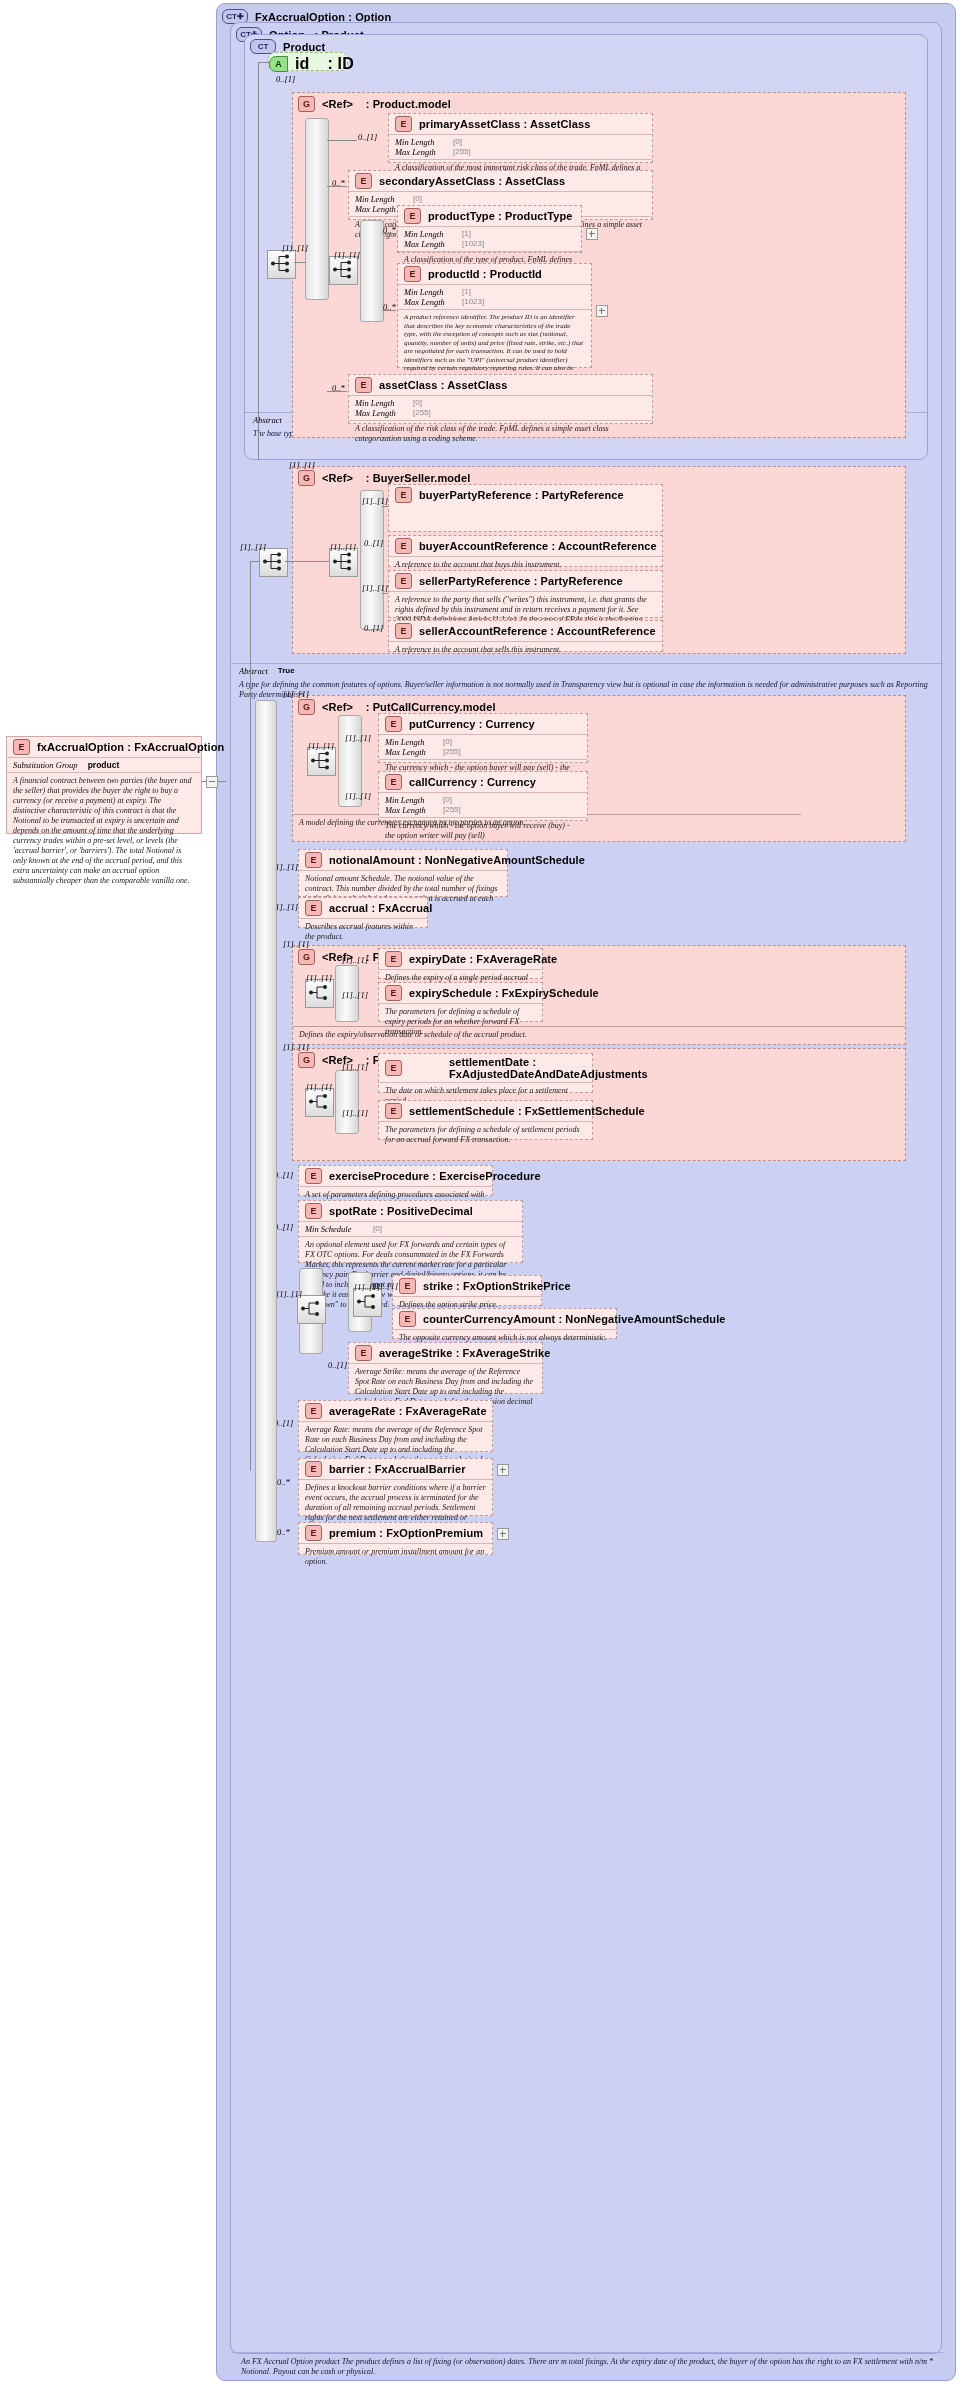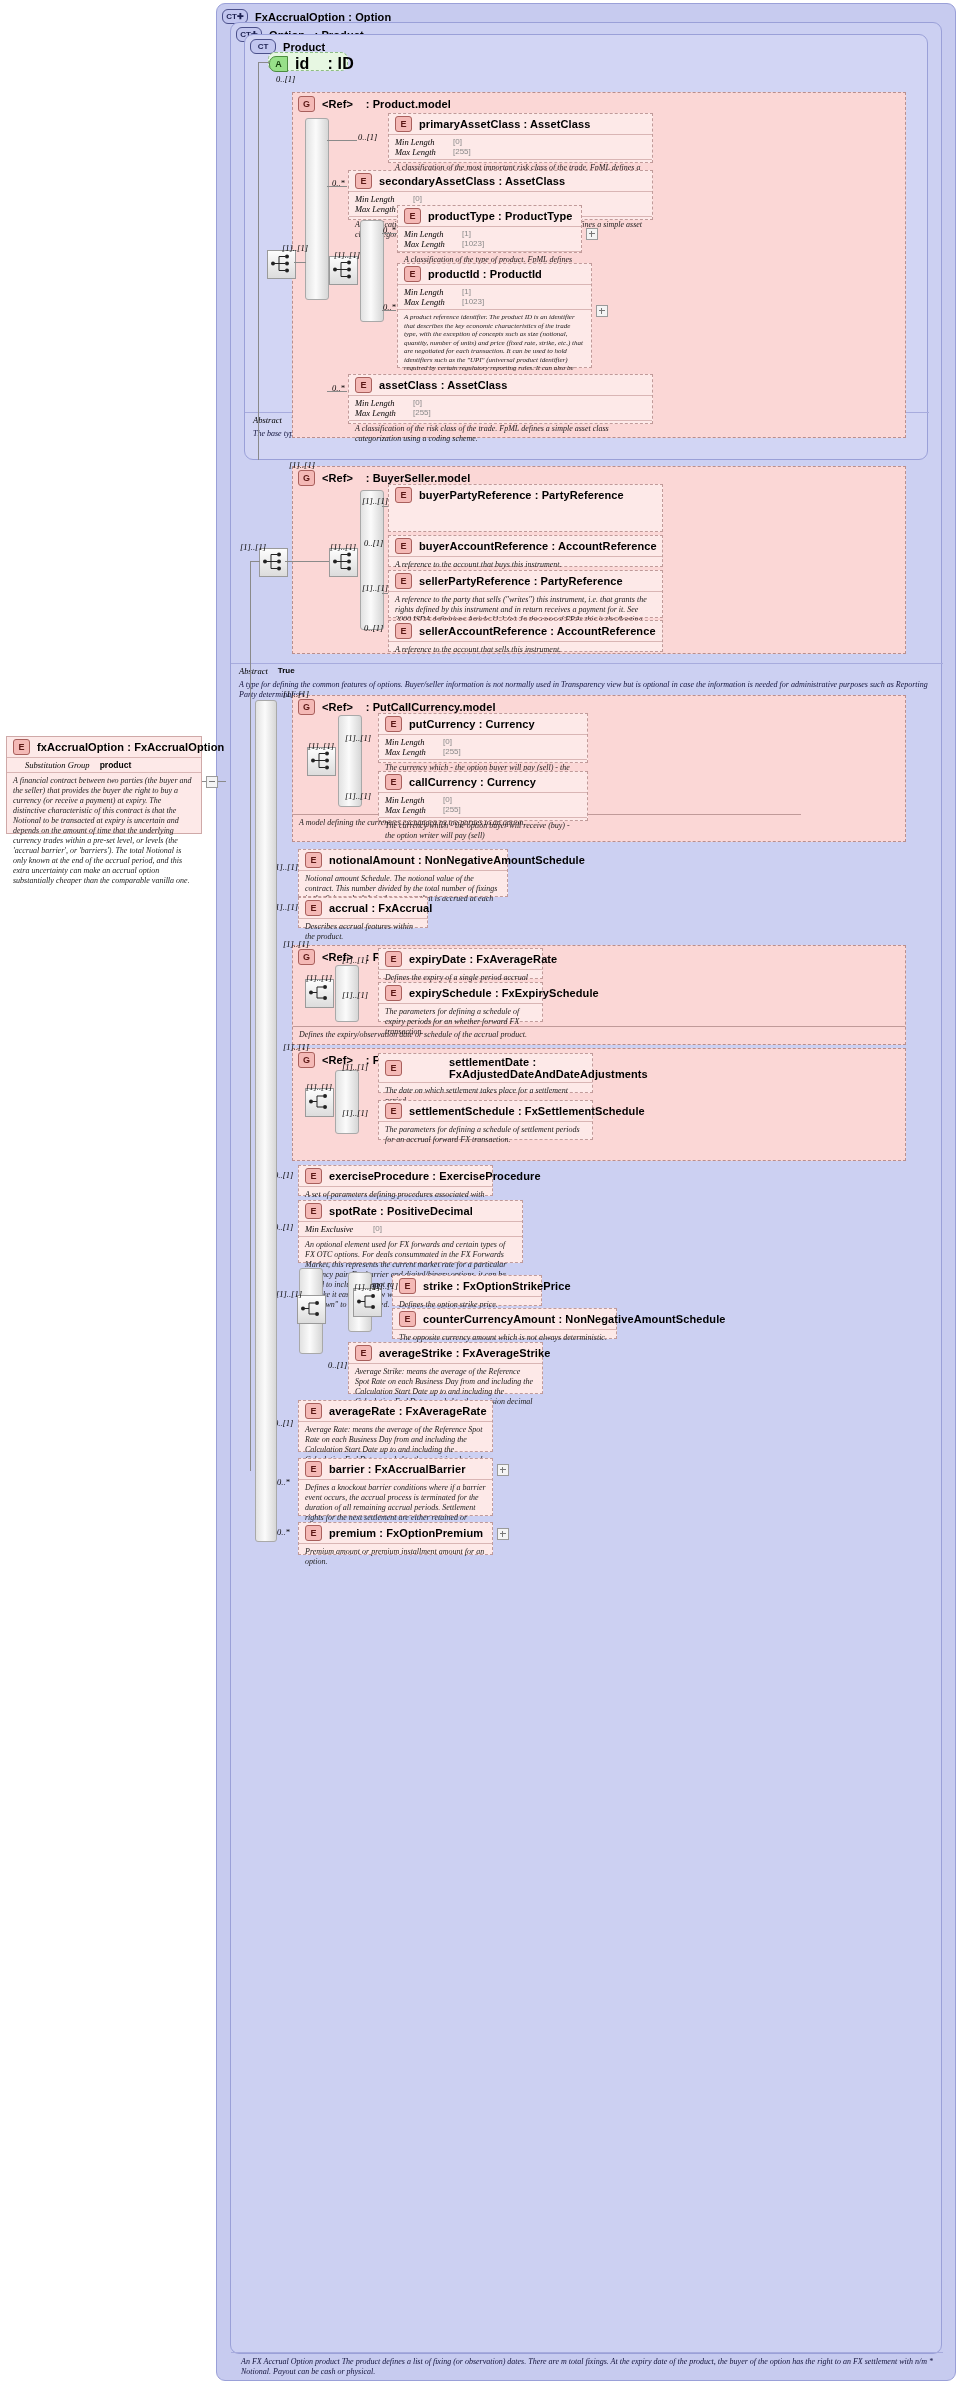--- a/index.html
+++ b/index.html
@@ -63,21 +63,21 @@
 
   
   .plus{position:absolute;width:10px;height:10px;border:1px solid #9a9a9a;background:#f4f4f4;}
   .plus:before,.plus:after{content:"";position:absolute;background:#777;}
   .plus:before{left:2px;top:4px;width:6px;height:1px;}
   .plus:after{left:4px;top:2px;width:1px;height:6px;}
   .minus:after{display:none;}
 
   .footer-note{font-family:"Liberation Serif",serif;font-style:italic;font-size:8px;
                line-height:1.3;color:#11113a;padding:4px 10px 2px 10px;border-top:1px solid #a7abdd;}
-  .sub-row{display:flex;gap:10px;align-items:baseline;padding:2px 18px;border-top:1px solid #d9b5b4;}
+  .sub-row{display:flex;gap:10px;align-items:baseline;padding:2px 6px;border-top:1px solid #d9b5b4;}
   .sub-k{font-style:italic;font-family:"Liberation Serif",serif;font-size:8.5px;}
   .sub-v{font-weight:bold;font-size:8.5px;}
 </style>
 </head>
 <body>
 
 <div id="page">
 
   <div class="abs ct-box" style="left:216px;top:3px;width:740px;height:2378px;">
     <div class="hdr" style="padding-top:5px;">
@@ -597,21 +597,21 @@
     <div class="hdr" style="padding:2px 6px;">
       <span class="tag tag-e">E</span>
       <span class="hdr-title">
         <span>spotRate</span>
         <span>:</span>
         <span>PositiveDecimal</span>
       </span>
     </div>
     <div class="props">
       <div class="prow">
-          <span class="pname" style="min-width:62px;">Min Exclusive</span>
+          <span class="pname" style="min-width:62px;">Min Schedule</span>
           <span class="pval">[0]</span>
         </div>
     </div>
     <div class="desc">An optional element used for FX forwards and certain types of FX OTC options. For deals consummated in the FX Forwards Market, this represents the current market rate for a particular currency pair. For barrier and digital/binary options, it can be useful to include the spot rate at the time the option was executed to make it easier to know whether the option needs to move "up" or "down" to be triggered.</div>
   </div>
   <div class="card" style="left:274px;top:1222px;">0..[1]</div>
 
   <div class="pillar" style="left:299px;top:1268px;width:22px;height:84px;"></div>
   <div class="comp" style="left:297px;top:1295px;">
     <svg width="25" height="25" viewBox="0 0 25 25">

